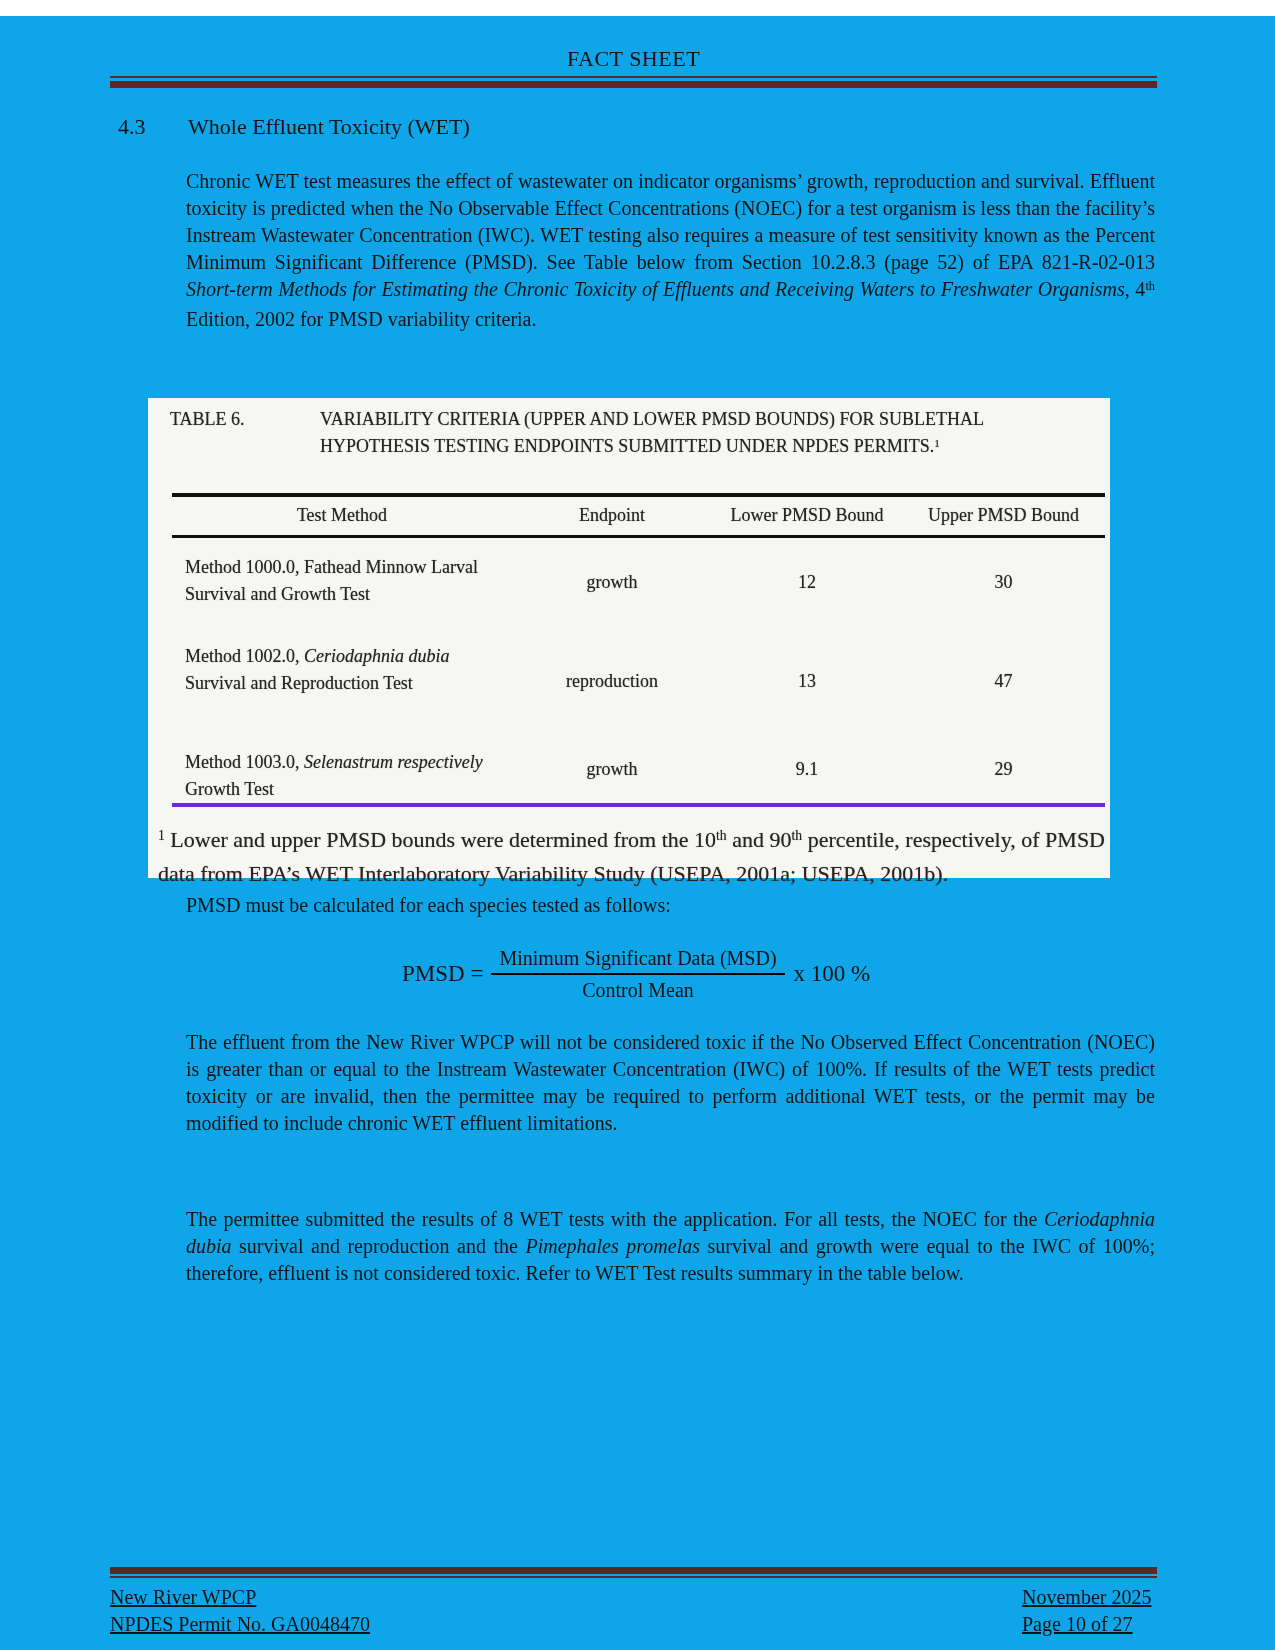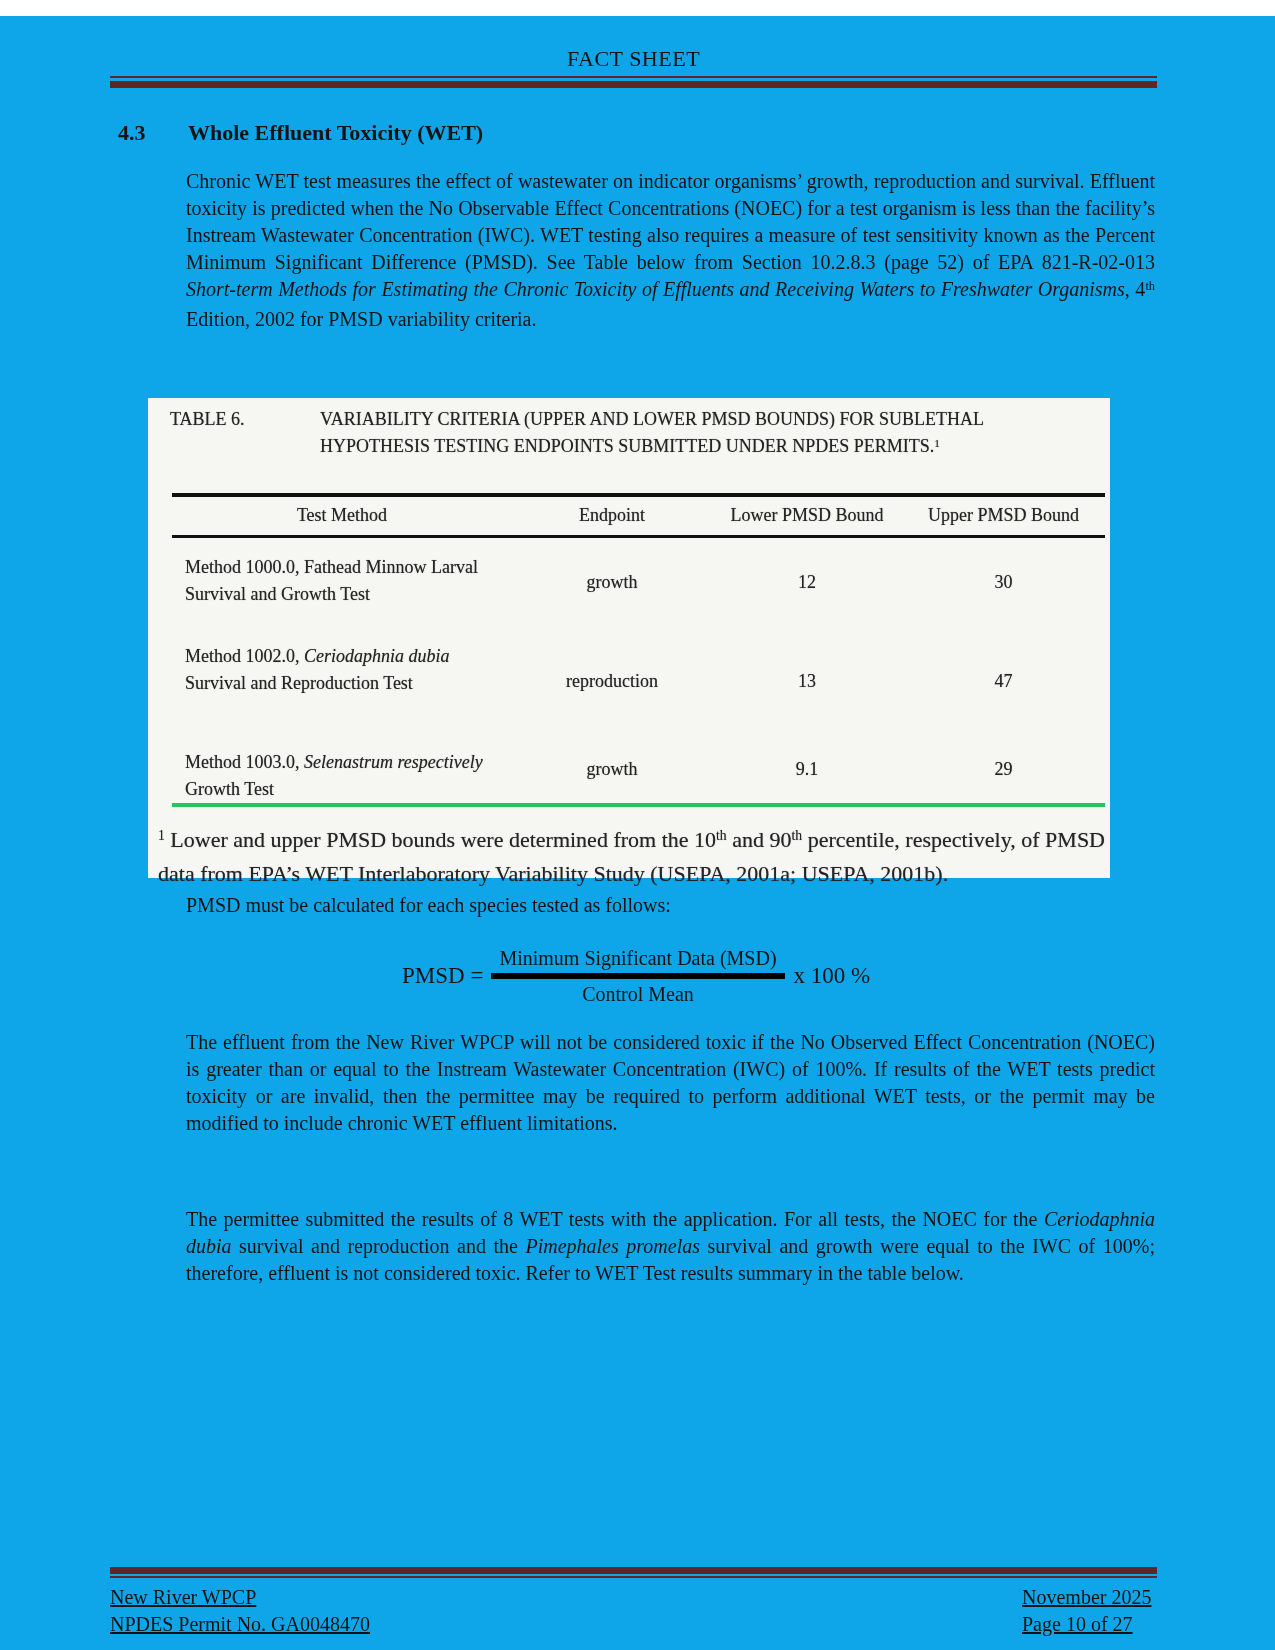--- a/index.html
+++ b/index.html
@@ -16,21 +16,21 @@
   }
   
   .doc-header { position: absolute; top: 30px; left: 110px; width: 1047px; }
   .doc-title { text-align: center; font-size: 22px; letter-spacing: 0.5px; line-height: 26px; }
   .rule { width: 100%; background: #5e2727; }
   .rule.thin  { height: 2px; }
   .rule.thick { height: 7px; }
   .doc-header .rule.thin  { margin-top: 4px; }
   .doc-header .rule.thick { margin-top: 3px; }
   
-  .section-heading { position: absolute; top: 104px; left: 118px; font-weight: bold; font-size: 22px; }
+  .section-heading { position: absolute; top: 98px; left: 118px; font-weight: normal; font-size: 22px; }
   .sec-num { display: inline-block; width: 70px; }
   
   .body-par {
     position: absolute; left: 186px; width: 969px;
     font-size: 20px; line-height: 27px; text-align: justify;
   }
   .p1 { top: 152px; }
   .p2 { top: 1013px; }
   .p3 { top: 1190px; }
   sup { font-size: 0.62em; vertical-align: baseline; position: relative; top: -0.45em; }
@@ -40,21 +40,21 @@
     background: #f6f6f3;
     color: #242424;
     text-shadow: 0 0 1px rgba(40,40,40,0.55);
   }
   .caption { display: flex; padding: 8px 0 0 22px; font-size: 18px; line-height: 27px; }
   .cap-label { width: 150px; flex: 0 0 150px; }
   .cap-title { width: 740px; }
   .t6 {
     margin: 31px 0 0 24px; width: 933px;
     border-collapse: collapse; table-layout: fixed;
-    border-top: 4px solid #101010; border-bottom: 4px solid #22c55e;
+    border-top: 4px solid #101010; border-bottom: 4px solid #6d28d9;
     font-size: 18px;
   }
   .t6 th {
     font-weight: normal; text-align: center; font-size: 18px;
     padding: 8px 0 9px 0; border-bottom: 3px solid #101010;
   }
   .t6 td.method { vertical-align: top; text-align: left; padding: 16px 6px 0 13px; line-height: 27px; }
   .t6 td.val { vertical-align: middle; text-align: center; }
   .t6 tr.r1 { height: 90px; }
   .t6 tr.r2 { height: 110px; }
@@ -65,21 +65,21 @@
     font-size: 22px; line-height: 31px; text-align: justify;
   }
   
   .pmsd-line { position: absolute; top: 876px; left: 186px; font-size: 20px; line-height: 27px; }
   .formula {
     position: absolute; top: 930px; left: 402px;
     display: flex; align-items: center; font-size: 23px;
   }
   .f-lhs { margin-right: 8px; font-family: Liberation Serif, serif; }
   .frac { display: inline-flex; flex-direction: column; text-align: center; font-size: 20px; }
-  .frac .num { padding: 0 8px 3px 8px; border-bottom: 6px solid #000000; line-height: 24px; }
+  .frac .num { padding: 0 8px 3px 8px; border-bottom: 2px solid #000000; line-height: 24px; }
   .frac .den { padding-top: 3px; line-height: 24px; }
   .f-rhs { margin-left: 9px; }
   
   .doc-footer { position: absolute; top: 1551px; left: 110px; width: 1047px; }
   .doc-footer .rule.thin { margin-top: 2px; }
   .footer-row { display: flex; justify-content: space-between; margin-top: 6px; }
   .footer-col { font-size: 20px; line-height: 27px; text-decoration: underline; }
   .footer-col.right { width: 135px; }
 </style>
 </head>

